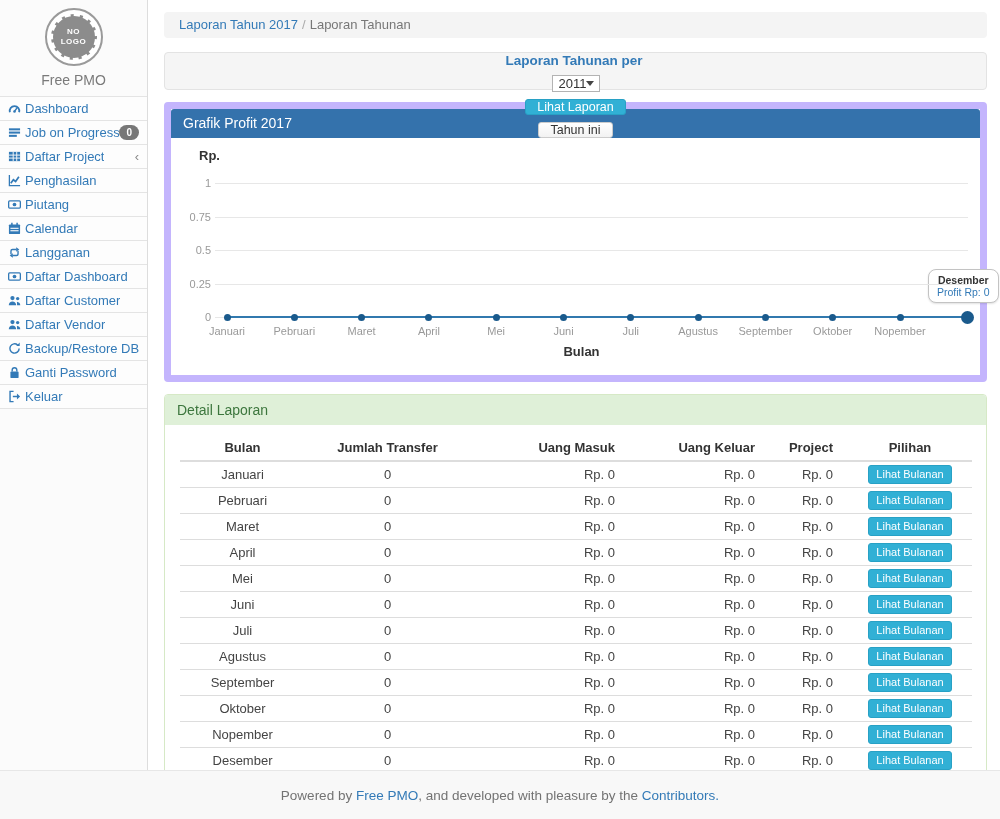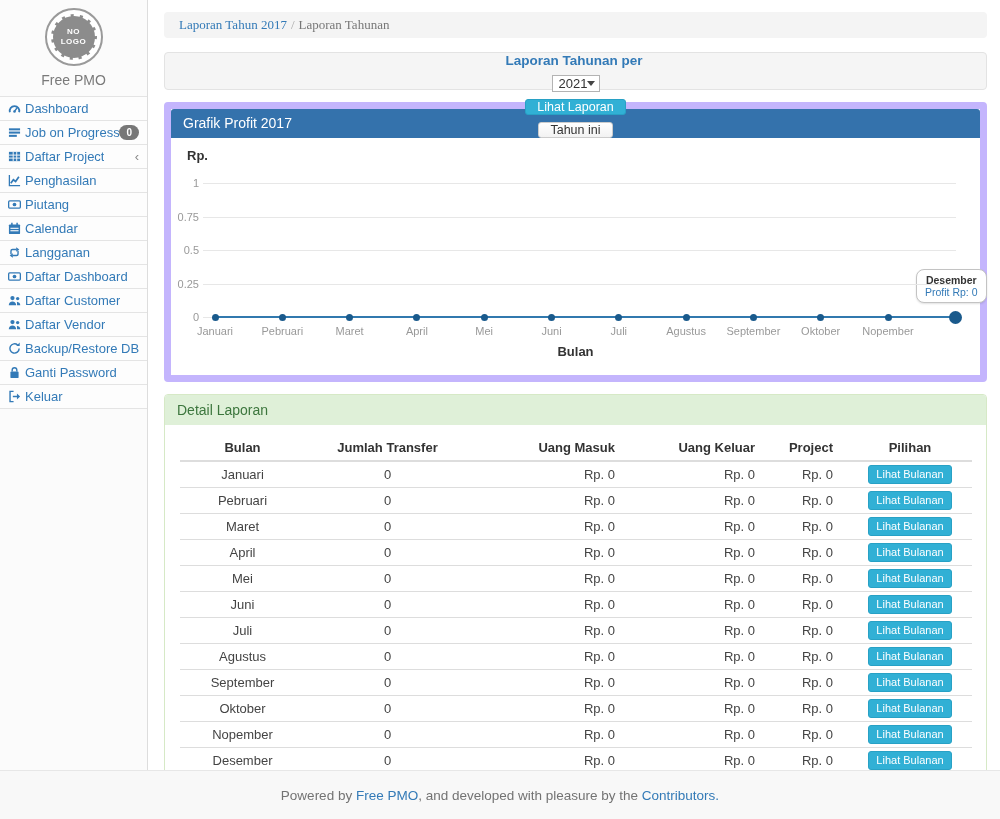--- a/index.html
+++ b/index.html
@@ -23,21 +23,21 @@
     border-bottom:1px solid #e4e4e4; color:#337ab7; cursor:pointer; background:#fdfdfd; }
   .mi-icon { width:17px; display:inline-flex; align-items:center; color:#337ab7; flex:0 0 17px; }
   .mi-label { white-space:nowrap; overflow:hidden; }
   .mi-badge { margin-left:auto; background:#777; color:#fff; font-size:10px; line-height:13px;
     padding:1px 7px; border-radius:9px; font-weight:bold; }
   .mi-chevron { margin-left:auto; color:#888; font-size:13px; line-height:10px; }
 
   
   .main { margin-left:149px; padding:12px 13px 0 15px; }
   .breadcrumb { background:#f4f4f4; border-radius:4px; height:26px; padding:5px 15px;
-    color:#777; font-size:13px;font-family:Liberation Serif, serif; }
+    color:#777; font-size:13px; }
   .breadcrumb a { color:#337ab7; text-decoration:none; }
   .bc-sep { color:#aaa; margin:0 4px; }
 
   .well-filter { margin-top:14px; background:#f5f5f5; border:1px solid #e3e3e3; border-radius:4px;
     height:38px; display:flex; align-items:center; padding:0 12px; gap:7px;flex-direction:column; }
   .well-filter .flabel { color:#337ab7; font-weight:bold; font-size:13.5px; margin-right:3px; }
   .select-box { width:48px; height:26px; background:#fff; border:1px solid #b3b3b3;
     display:flex; align-items:center; justify-content:space-between; padding:0 5px 0 6px;
     color:#333; cursor:pointer; }
   .caret-down { width:0; height:0; border-left:4px solid transparent; border-right:4px solid transparent;
@@ -46,21 +46,21 @@
     padding:0 11px; border-radius:3px; font-size:12.5px; cursor:pointer; }
   .btn-info { background:#31b0d5; border:1px solid #28a1c5; color:#fff; }
   .btn-default { background:#fff; border:1px solid #ccc; color:#333;
     background:linear-gradient(#fff,#f2f2f2); }
 
   
   .panel { margin-top:12px; border-radius:4px; }
   .panel-chart { border:7px solid #c4b5fd; }
   .panel-chart .heading { background:#3472ac; color:#fff; height:29px; padding:6px 12px;
     font-size:14px; border-radius:3px 3px 0 0; }
-  .chart-body { position:relative; height:237px; background:#fff; border-radius:0 0 3px 3px; }
+  .chart-body { position:relative; height:237px; background:#fff; border-radius:0 0 3px 3px;margin-left:12px; }
   .chart-abs { position:absolute; }
   .ylabel { left:16px; top:10px; font-weight:bold; font-size:13px; color:#333; }
   .ytick { width:28px; text-align:right; font-size:11px; color:#999; }
   .gridline { height:1px; background:#e7e7e7; left:32px; width:753px; }
   .series-line { height:2px; }
   .pt { border-radius:50%; }
   .mlabel { width:66px; text-align:center; font-size:11px; color:#999; top:187px; }
   .xlabel { left:0; width:100%; text-align:center; top:206px; font-weight:bold; font-size:13px; color:#333; }
   .tooltip { left:745px; top:131px; background:#fff; border:1px solid #c3c3c3; border-radius:8px;
     padding:4px 8px; text-align:center; white-space:nowrap; box-shadow:0 1px 2px rgba(0,0,0,.12); }
@@ -242,21 +242,21 @@
 
 <div class="main">
 
   <div class="breadcrumb">
     <a href="#">Laporan Tahun 2017</a><span class="bc-sep">/</span><span>Laporan Tahunan</span>
   </div>
 
   <div class="well-filter">
     <span class="flabel">Laporan Tahunan per</span>
     <div class="select-box">
-      <span>2021</span>
+      <span>2011</span>
       <span class="caret-down"></span>
     </div>
     <div class="btn btn-info">Lihat Laporan</div>
     <div class="btn btn-default">Tahun ini</div>
   </div>
 
   <div class="panel panel-chart">
     <div class="heading">Grafik Profit 2017</div>
     <div class="chart-body" id="chart">
       <div class="chart-abs ylabel">Rp.</div>

